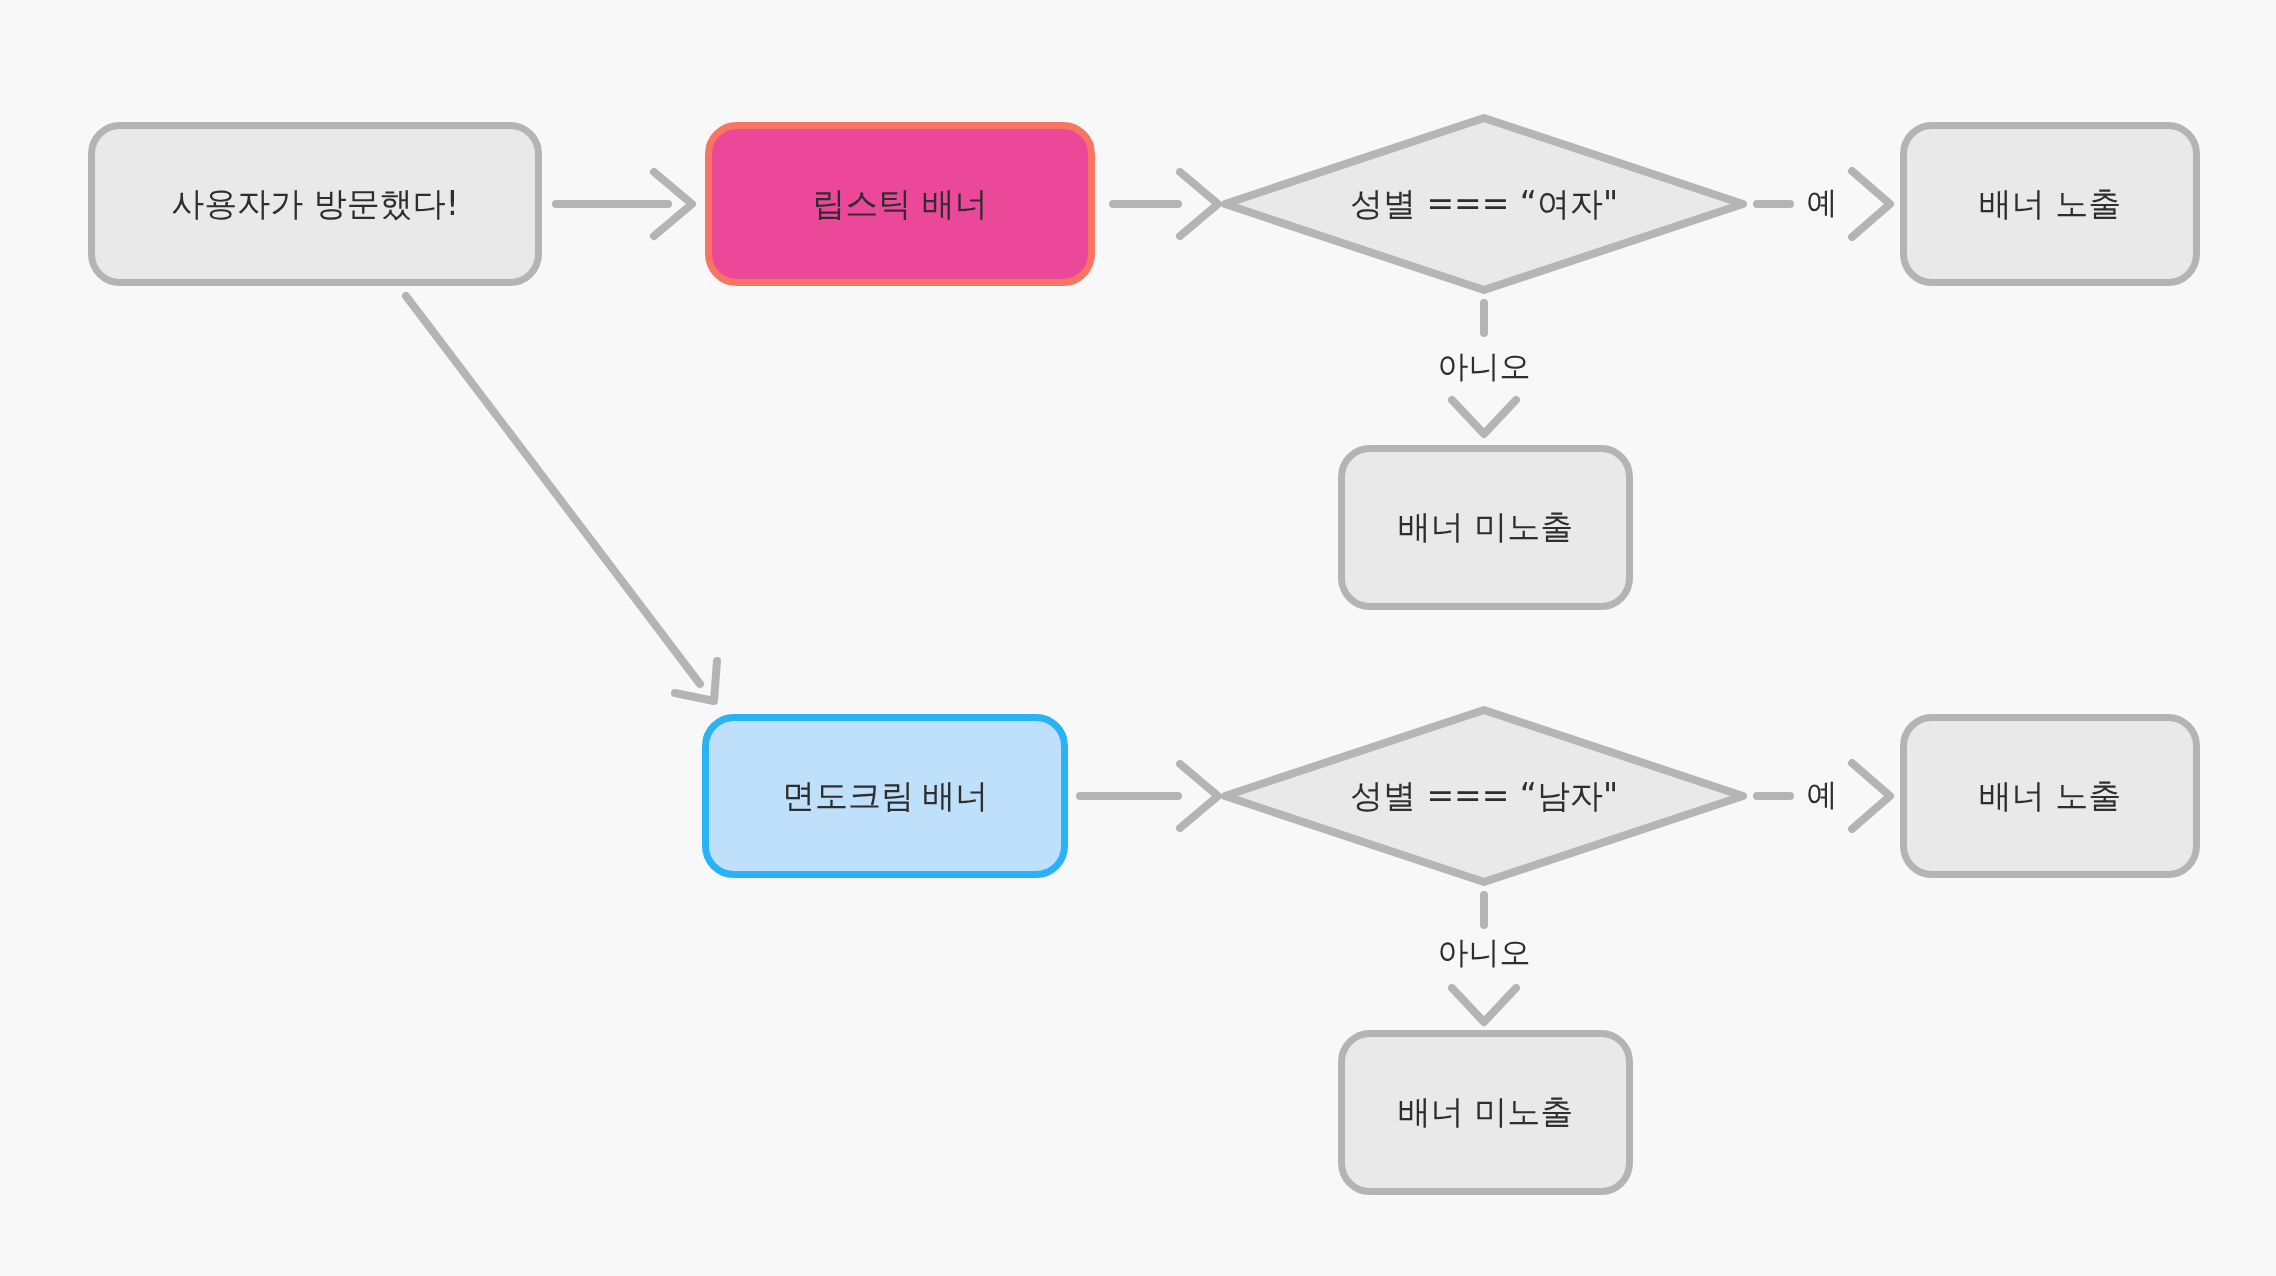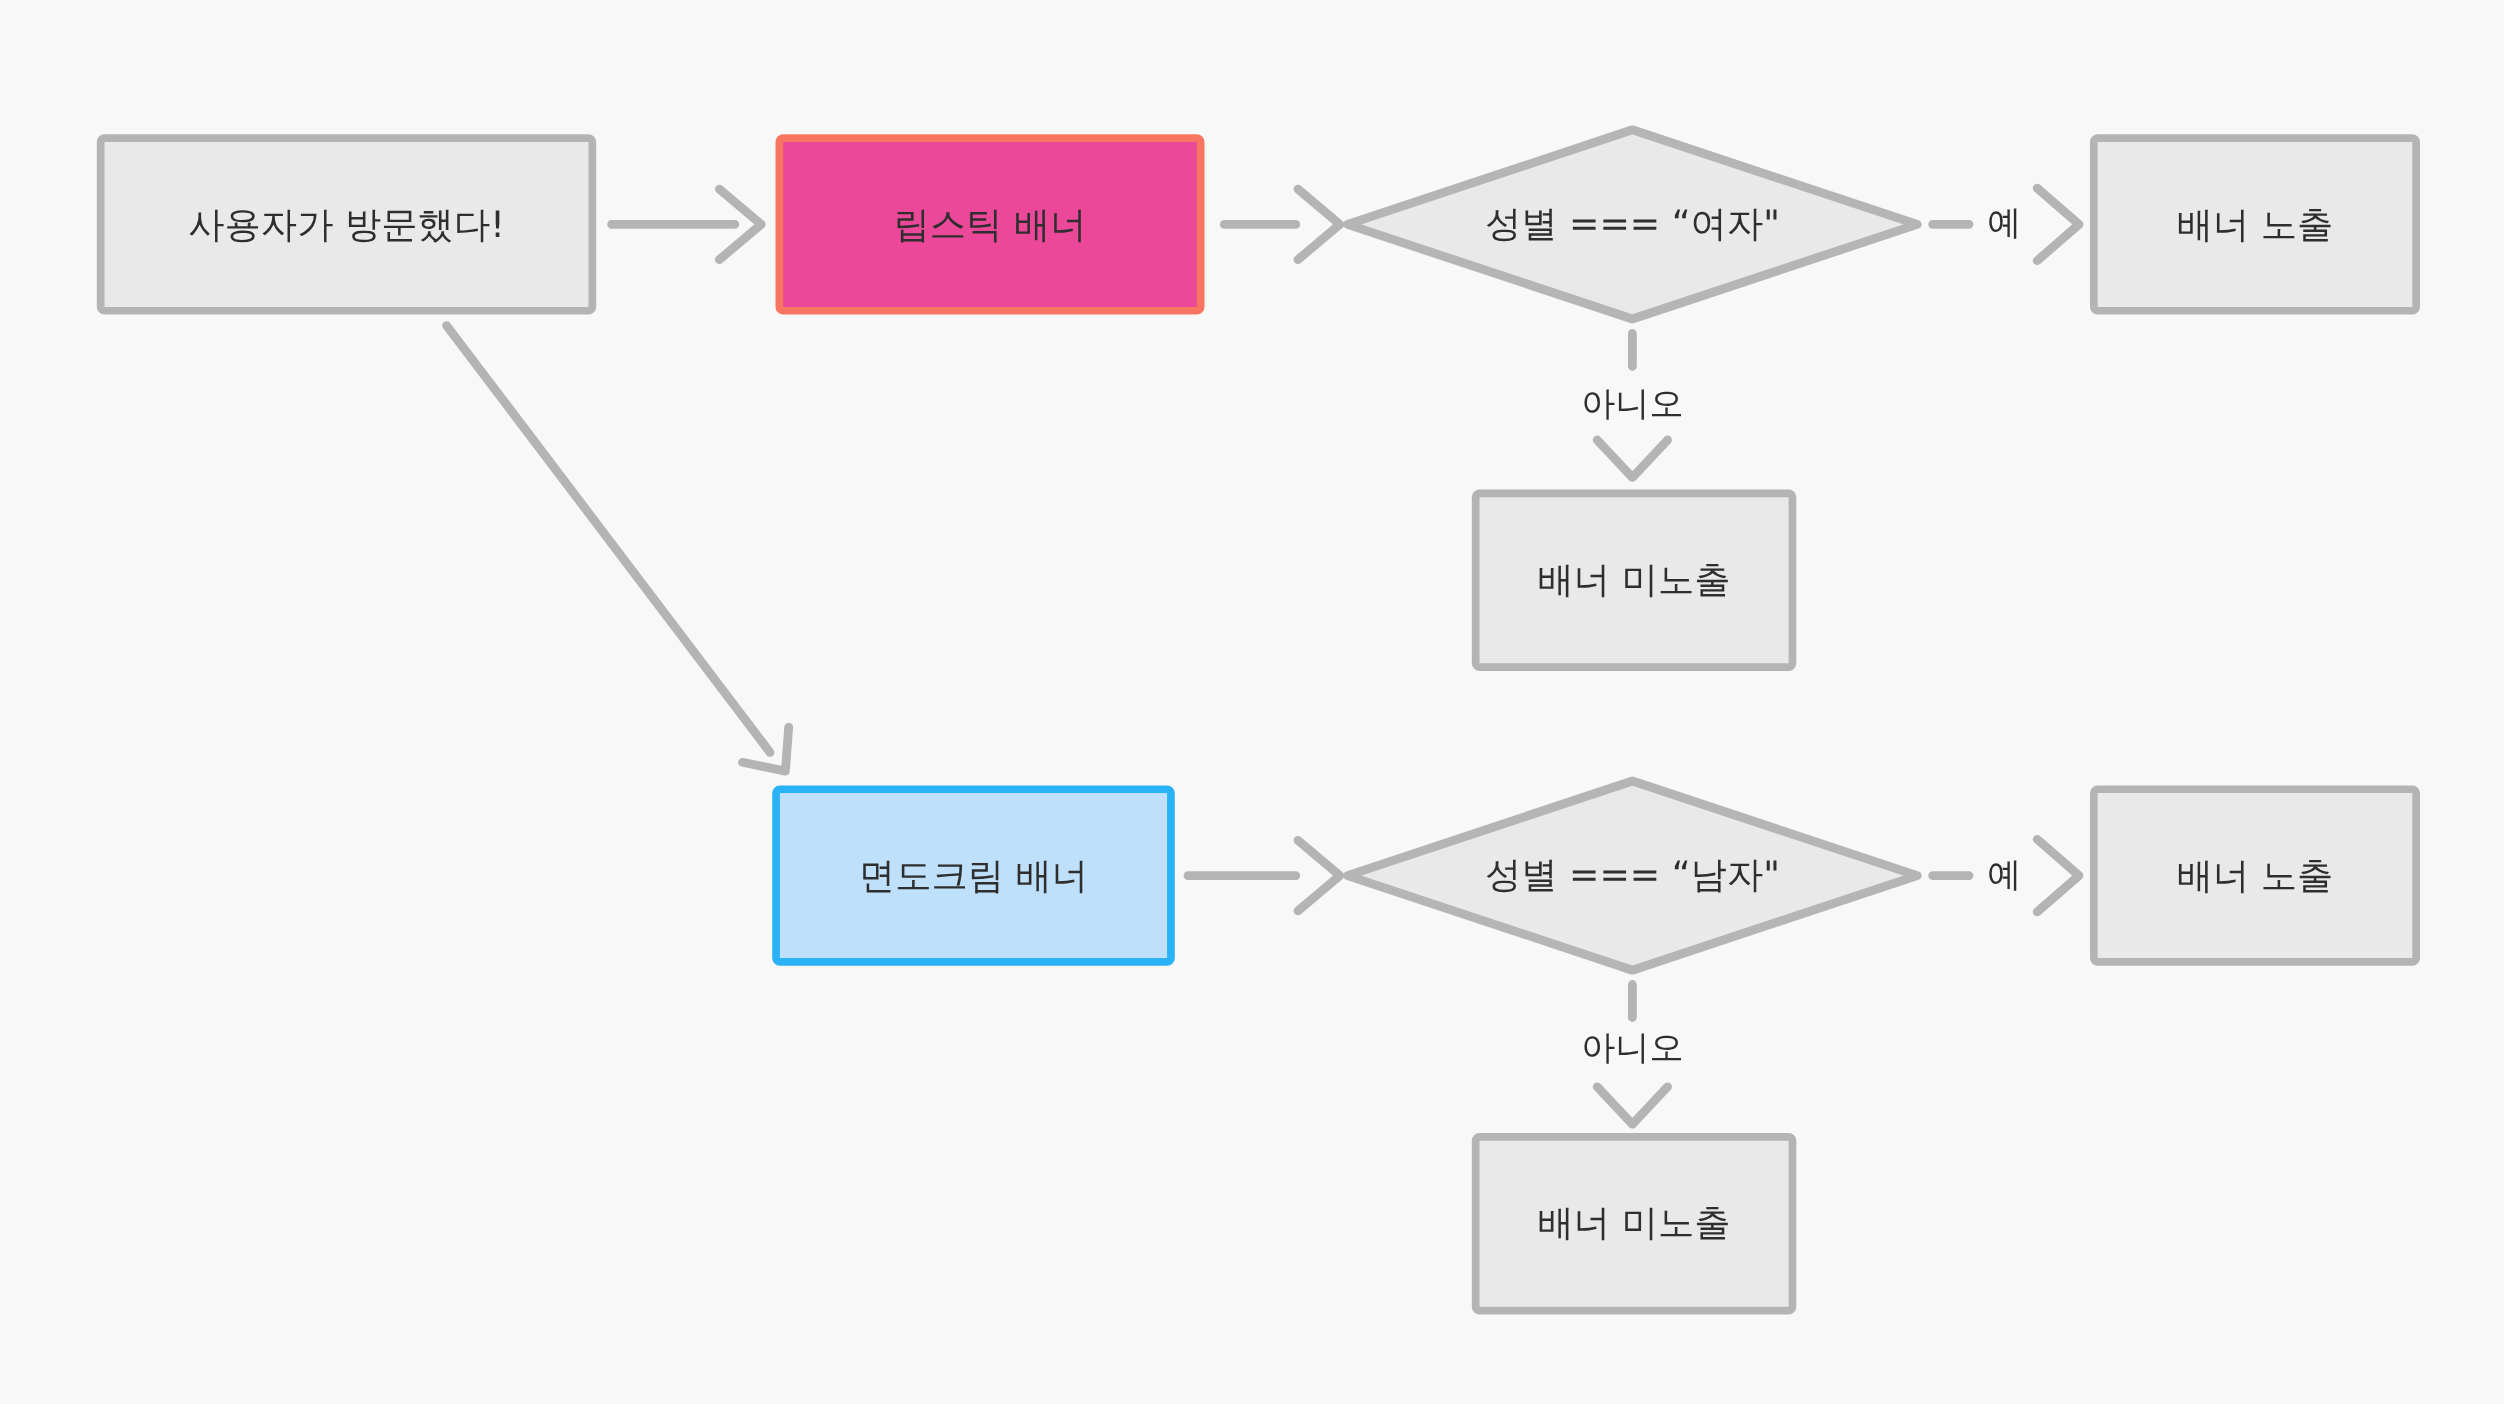--- a/index.html
+++ b/index.html
@@ -39,32 +39,33 @@
     stroke-width: 8;
     stroke-linejoin: round;
   }
   .node {
     position: absolute;
     display: flex;
     align-items: center;
     justify-content: center;
     border: 7px solid #b4b4b4;
     background: #e9e9e9;
-    border-radius: 7px;
+    border-radius: 32px;
     box-sizing: border-box;
     font-size: 33px;
     text-align: center;
   }
   .node.red {
     background: #ec4899;
     border-color: #f87661;
   }
   .node.blue {
     background: #bfe0fb;
     border-color: #29b2f5;
+    font-family: Liberation Serif, serif;
   }
   .floating-label {
     position: absolute;
     transform: translate(-50%, -50%);
     white-space: nowrap;
     font-size: 33px;
     text-align: center;
   }
   .edge-label {
     font-size: 31px;

